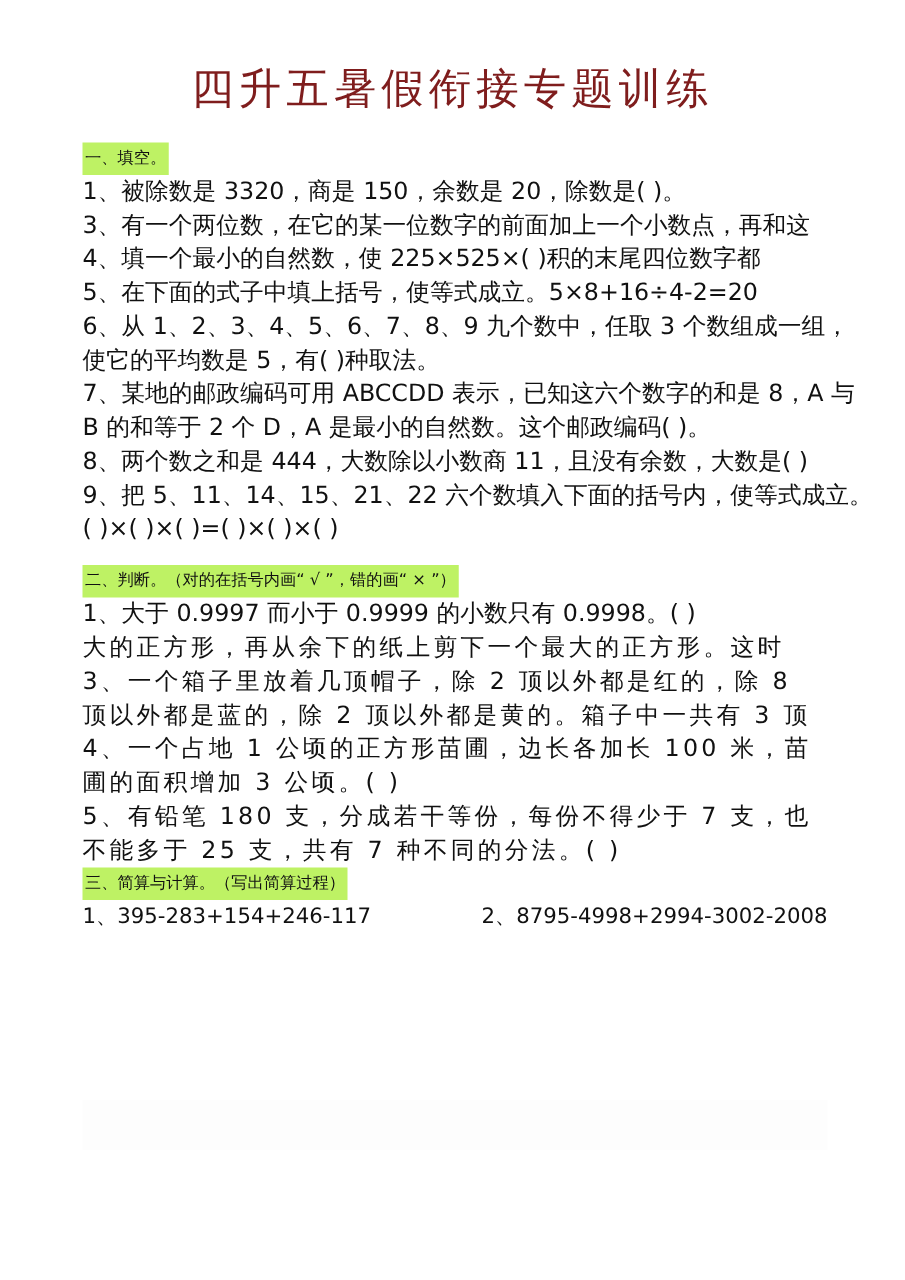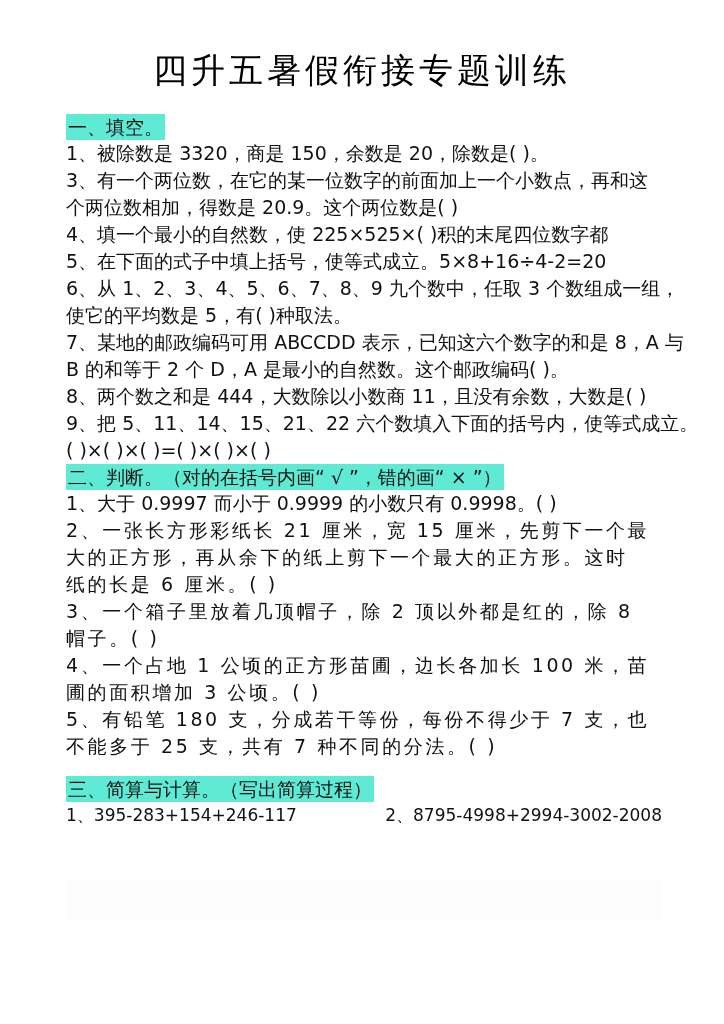--- a/index.html
+++ b/index.html
@@ -1,59 +1,56 @@
 <!DOCTYPE html>
 <html><head>
 <meta charset="utf-8">
 <style>
   html, body { margin:0; padding:0; background:#ffffff; }
   body { width:724px; height:1024px; position:relative; overflow:hidden;
          font-family:"DejaVu Sans", sans-serif; color:#111; }
   .title { position:absolute; top:48px; left:0; width:724px; text-align:center;
-           font-family:"DejaVu Serif", serif; font-size:34px; color:#000000;
+           font-family:"DejaVu Serif", serif; font-size:34px; color:#7f1d1d;
            letter-spacing:4px; }
   .page { position:absolute; left:66px; top:110px; width:596px; }
-  .section-head { display:inline-block; background:#5eead4; font-size:19px;
+  .section-head { display:inline-block; background:#bef264; font-size:13px;
                   line-height:26px; height:26px; padding:0 2px; margin-top:4px; white-space:nowrap; }
   .line { font-size:19px; line-height:27px; white-space:nowrap; }
   .wide { letter-spacing:2.6px; }
   .calc { display:flex; justify-content:space-between; font-size:17px; line-height:27px; }
   .shade { position:absolute; left:66px; top:880px; width:596px; height:40px; background:#fdfdfd; }
 </style>
 </head>
 <body>
 
 <div class="title">四升五暑假衔接专题训练</div>
 
 <div class="page">
   <div class="section-head">一、填空。</div>
   <div class="line">1、被除数是 3320，商是 150，余数是 20，除数是(        )。</div>
   <div class="line">3、有一个两位数，在它的某一位数字的前面加上一个小数点，再和这</div>
-  <div class="line">个两位数相加，得数是 20.9。这个两位数是(        )</div>
   <div class="line">4、填一个最小的自然数，使 225×525×(        )积的末尾四位数字都</div>
   <div class="line">5、在下面的式子中填上括号，使等式成立。5×8+16÷4-2=20</div>
   <div class="line">6、从 1、2、3、4、5、6、7、8、9 九个数中，任取 3 个数组成一组，</div>
   <div class="line">使它的平均数是 5，有(        )种取法。</div>
   <div class="line">7、某地的邮政编码可用 ABCCDD 表示，已知这六个数字的和是 8，A 与</div>
   <div class="line">B 的和等于 2 个 D，A 是最小的自然数。这个邮政编码(        )。</div>
   <div class="line">8、两个数之和是 444，大数除以小数商 11，且没有余数，大数是(        )</div>
   <div class="line">9、把 5、11、14、15、21、22 六个数填入下面的括号内，使等式成立。</div>
   <div class="line">(        )×(        )×(        )=(        )×(        )×(        )</div>
 
-  <div class="section-head" style="margin-top:0">二、判断。（对的在括号内画“ √ ”，错的画“ × ”）</div>
+  <div class="section-head" style="margin-top:15px">二、判断。（对的在括号内画“ √ ”，错的画“ × ”）</div>
   <div class="line">1、大于 0.9997 而小于 0.9999 的小数只有 0.9998。(        )</div>
-  <div class="line wide">2、一张长方形彩纸长 21 厘米，宽 15 厘米，先剪下一个最</div>
   <div class="line wide">大的正方形，再从余下的纸上剪下一个最大的正方形。这时</div>
-  <div class="line wide">纸的长是 6 厘米。(        )</div>
   <div class="line wide">3、一个箱子里放着几顶帽子，除 2 顶以外都是红的，除 8</div>
-  <div class="line wide">帽子。(        )</div>
+  <div class="line wide">顶以外都是蓝的，除 2 顶以外都是黄的。箱子中一共有 3 顶</div>
   <div class="line wide">4、一个占地 1 公顷的正方形苗圃，边长各加长 100 米，苗</div>
   <div class="line wide">圃的面积增加 3 公顷。(        )</div>
   <div class="line wide">5、有铅笔 180 支，分成若干等份，每份不得少于 7 支，也</div>
   <div class="line wide">不能多于 25 支，共有 7 种不同的分法。(        )</div>
 
-  <div class="section-head" style="margin-top:16px">三、简算与计算。（写出简算过程）</div>
+  <div class="section-head" style="margin-top:0">三、简算与计算。（写出简算过程）</div>
   <div class="calc">
     <span>1、395-283+154+246-117</span>
     <span>2、8795-4998+2994-3002-2008</span>
   </div>
 </div>
 <div class="shade"></div>
 
 </body></html>

